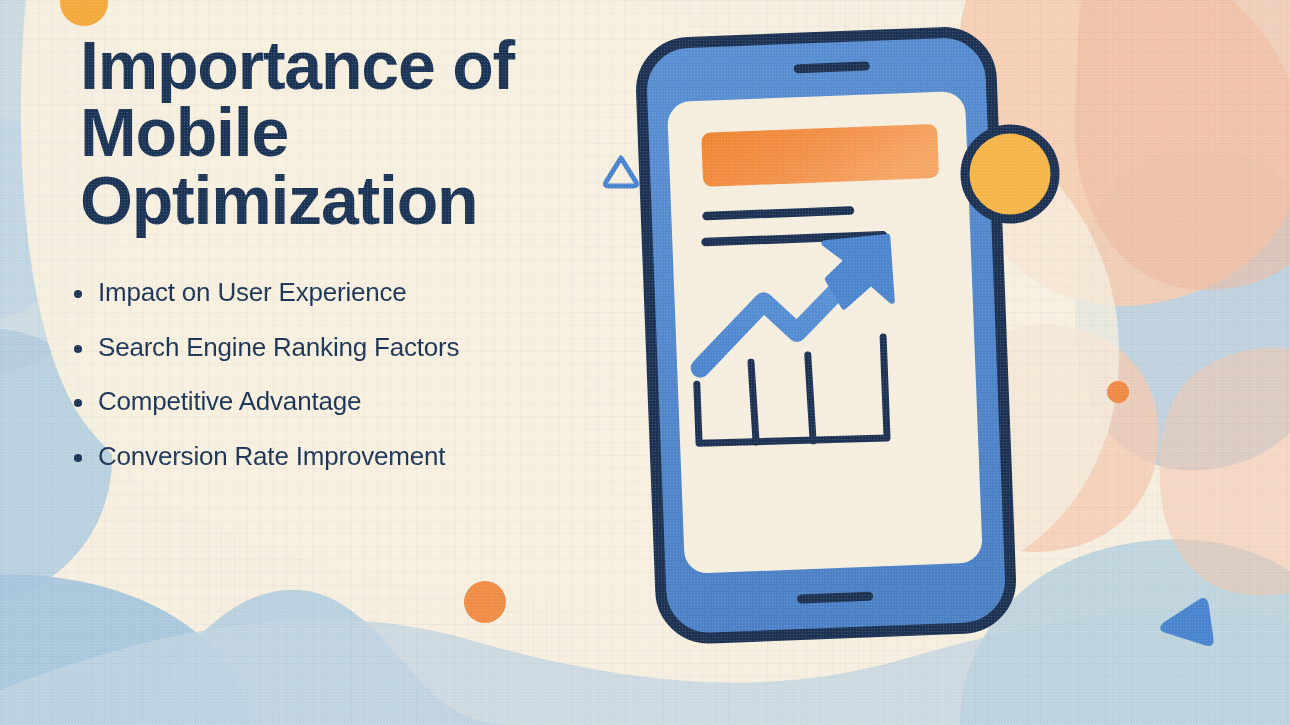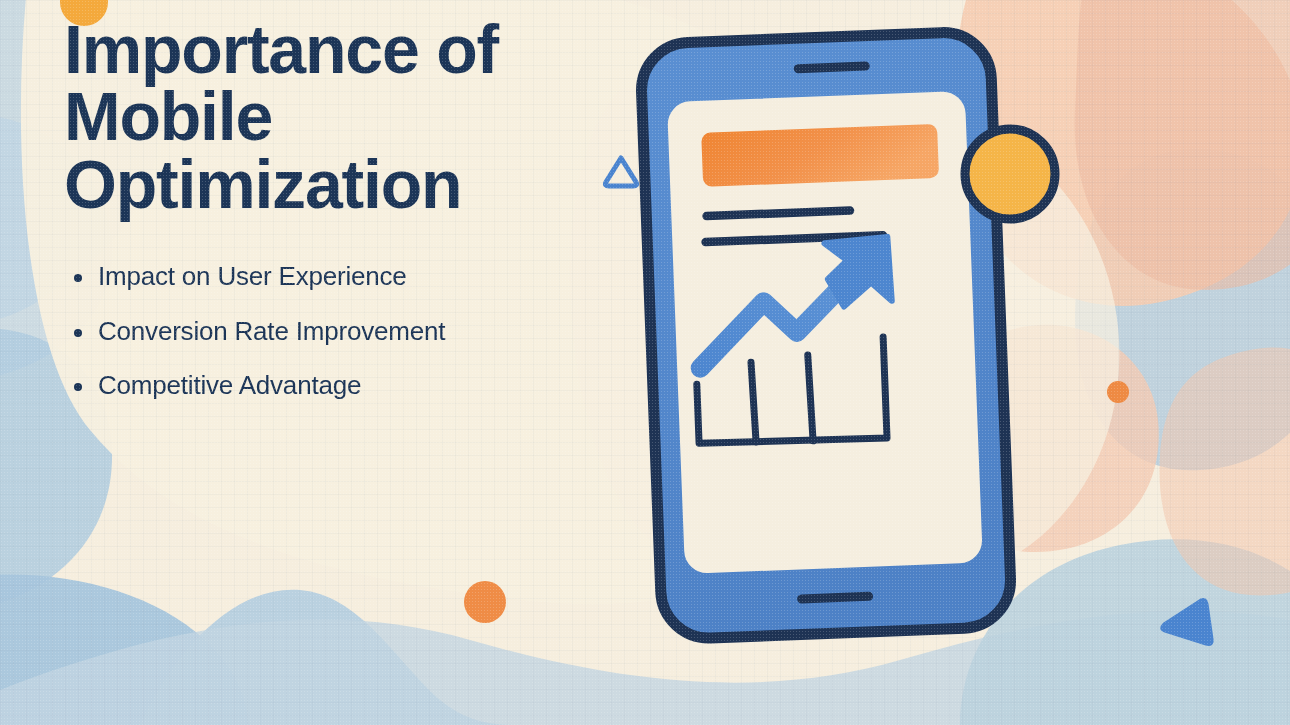--- a/index.html
+++ b/index.html
@@ -27,21 +27,21 @@
   #noise-overlay{
     position:absolute;inset:0;pointer-events:none;opacity:.33;
     background-image:radial-gradient(rgba(255,255,255,.55) 0.5px, transparent 0.6px);
     background-size:3px 3px;
   }
 
   
   #text-col{position:absolute;left:64px;top:16px;width:600px;}
   #title{
     font-size:68px;line-height:0.99;font-weight:700;
-    color:#1C3557;letter-spacing:-1.2px;margin:0;
+    color:#1C3557;letter-spacing:-1.2px;margin:16px;
     white-space:pre-line;
   }
   #bullets{list-style:none;margin:44px 0 0 4px;padding:0;}
   #bullets li{
     position:relative;padding-left:30px;
     font-size:26px;line-height:1.1;color:#1C3557;
     margin-bottom:26px;letter-spacing:-0.2px;font-weight:400;
   }
   #bullets li:before{
     content:"";position:absolute;left:6px;top:12px;
@@ -113,22 +113,23 @@
   <svg id="tri-big" viewBox="0 0 62 58">
     <path d="M46 5 Q51 3 52 9 L57 44 Q58 51 51 49 L10 36 Q4 34 9 29 Z" fill="#4A84CF" stroke="#4A84CF" stroke-width="3" stroke-linejoin="round"></path>
   </svg>
 
   <div id="text-col">
     <h1 id="title">Importance of
 Mobile
 Optimization</h1>
     <ul id="bullets">
       <li>Impact on User Experience</li>
+      <li>Search Engine Ranking Factors</li>
+      <li>Competitive Advantage</li>
       <li>Conversion Rate Improvement</li>
-      <li>Competitive Advantage</li>
     </ul>
   </div>
 
   <div id="phone-wrap">
     <svg id="phone-svg" viewBox="0 0 480 700">
       <defs>
         <linearGradient id="bannerGrad" x1="0" y1="0" x2="1" y2="0.35">
           <stop offset="0%" stop-color="#EF8533"></stop>
           <stop offset="55%" stop-color="#F2914A"></stop>
           <stop offset="100%" stop-color="#F6A665"></stop>

